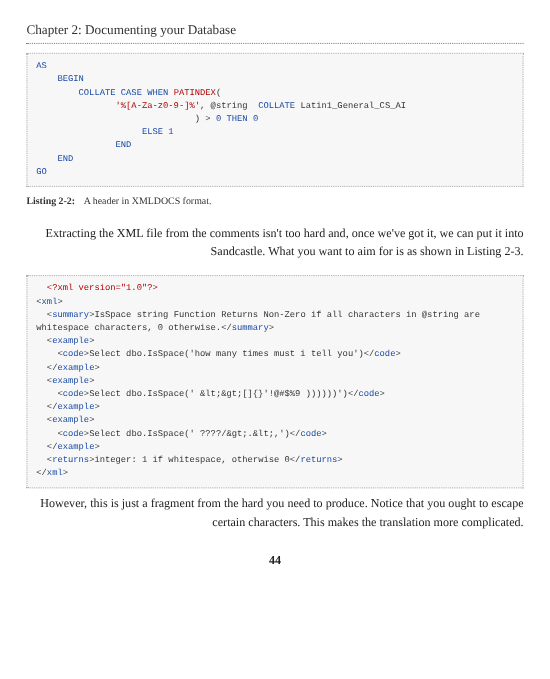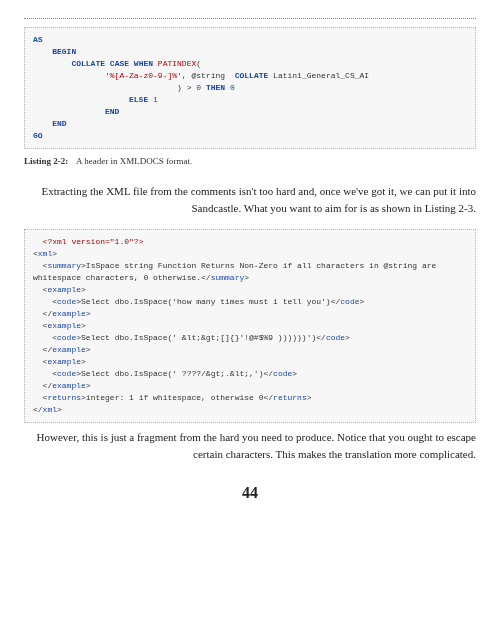--- a/index.html
+++ b/index.html
@@ -31,21 +31,21 @@
     background: #f7f7f7;
     padding: 6px 8px;
     font-family: Menlo, Consolas, 'Courier New', monospace;
     font-size: 8px;
     line-height: 1.5;
     color: #333;
     white-space: pre-wrap;
     word-break: break-word;
     margin-bottom: 6px;
   }
-  .k-blue { color: #1a4aa5; font-weight: 700; }
+  .k-blue { color: #1a4aa5; font-weight: 400; }
   .k-str  { color: #b00000; }
   .k-num  { color: #1a4aa5; }
   .k-tag  { color: #b00000; }
   .k-elem { color: #1a4aa5; }
   .k-xmlh { color: #b00000; }
   .listing-cap {
     font-size: 9px;
     color: #333;
     margin-bottom: 14px;
   }
@@ -55,30 +55,31 @@
   }
   .body-p {
     font-size: 11px;
     line-height: 1.55;
     margin: 0 0 12px 0;
     color: #222;
     text-align: right;
   }
   .pagenum {
     text-align: center;
-    font-size: 16px;
+    font-size: 11px;
     font-weight: bold;
     margin-top: 18px;
   }
 </style>
 </head>
 <body>
 
 <div class="page">
 
+  <div class="chapter-title">Chapter 2: Documenting your Database</div>
   <hr class="dotted-rule">
 
   <div class="code-block"><span class="k-blue">AS</span>
     <span class="k-blue">BEGIN</span>
         <span class="k-blue">COLLATE</span> <span class="k-blue">CASE</span> <span class="k-blue">WHEN</span> <span class="k-tag">PATINDEX</span><span>(</span>
                <span class="k-str">'%[A-Za-z0-9-]%'</span><span>,</span> <span>@string</span>  <span class="k-blue">COLLATE</span> <span>Latin1_General_CS_AI</span>
                               <span>)</span> <span>&gt;</span> <span class="k-num">0</span> <span class="k-blue">THEN</span> <span class="k-num">0</span>
                     <span class="k-blue">ELSE</span> <span class="k-num">1</span>
                <span class="k-blue">END</span>
     <span class="k-blue">END</span>

